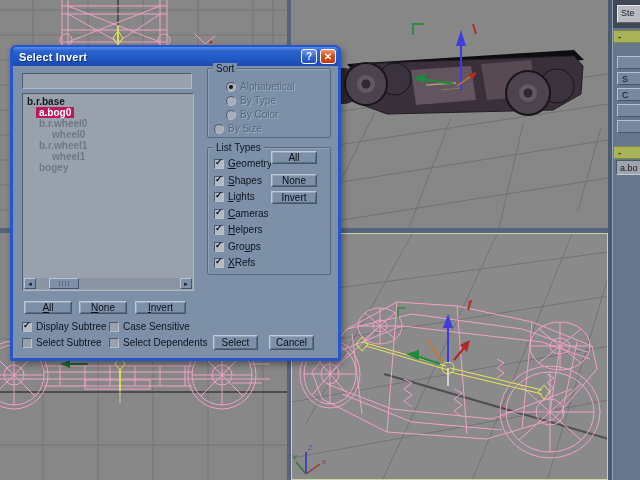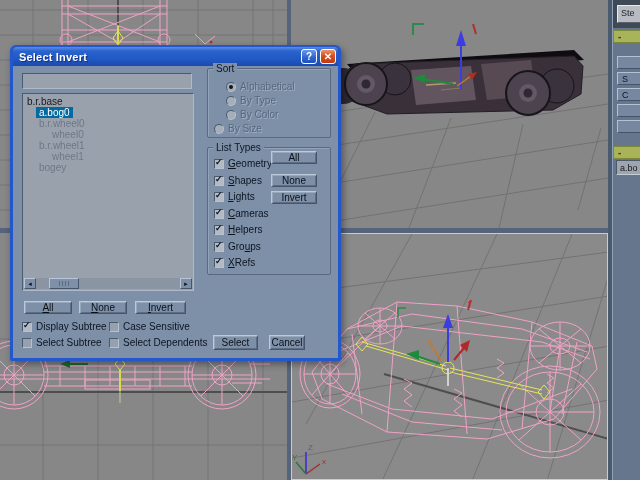--- a/index.html
+++ b/index.html
@@ -48,24 +48,24 @@
           justify-content:center;line-height:1;}
   .tb-help{background:linear-gradient(180deg,#6a96ea,#2e63cf 60%,#1e4fbd);}
   .tb-close{background:linear-gradient(180deg,#f0926a,#d94e1f 45%,#c23a10);margin-right:2px;}
   .dlg-body{position:absolute;top:21px;left:3px;right:3px;bottom:3px;background:#7e90a8;}
 
   .sunken{background:#99a1ac;border:1px solid;border-color:#4c5a6e #aeb9c7 #aeb9c7 #4c5a6e;}
   .filter-input{position:absolute;left:9px;top:7px;width:170px;height:16px;
                 font-size:10px;color:#10161f;padding:0 3px;outline:none;}
   .listbox{position:absolute;left:9px;top:27px;width:172px;height:198px;overflow:hidden;}
   .lrow{height:11px;line-height:11px;font-size:10px;white-space:nowrap;color:#15181d;}
-  .lrow span{display:inline-block;padding:0 3px;}
+  .lrow span{display:inline-block;padding:0 3px;font-weight:bold;}
   .ind0{padding-left:1px;} .ind1{padding-left:13px;} .ind2{padding-left:26px;}
   .grayed span{color:#6f7888;}
-  .selected span{background:#0369a1;color:#fff;}
+  .selected span{background:#be185d;color:#fff;}
   .hscroll{position:absolute;left:1px;right:1px;bottom:1px;height:11px;background:#8b94a2;
            display:flex;align-items:stretch;}
   .scr-btn{width:12px;background:#7e90a8;border:1px solid;
            border-color:#b9c6d8 #46556b #46556b #b9c6d8;color:#10151c;font-size:6px;
            display:flex;align-items:center;justify-content:center;}
   .scr-track{flex:1;position:relative;}
   .scr-thumb{position:absolute;left:13px;top:0;width:30px;height:100%;background:#7e90a8;
              border:1px solid;border-color:#b9c6d8 #46556b #46556b #b9c6d8;}
   .scr-grip{position:absolute;left:9px;top:2px;width:10px;height:5px;
             background:repeating-linear-gradient(90deg,#5a6a80 0 1px,transparent 1px 3px);}
@@ -477,17 +477,17 @@
       <div class="ctl-row" style="left:9px;top:271px;">
         <span class="chk dim"></span>
         <span class="ctl-label">Select Subtree</span>
       </div>
       <div class="ctl-row" style="left:96px;top:271px;">
         <span class="chk dim"></span>
         <span class="ctl-label">Select Dependents</span>
       </div>
 
       <div class="btn3d" style="left:200px;top:269px;width:45px;height:15px;">Select</div>
-      <div class="btn3d" style="left:256px;top:269px;width:36px;height:15px;">Cancel</div>
+      <div class="btn3d" style="left:256px;top:269px;width:45px;height:15px;">Cancel</div>
     </div>
   </div>
 
 </div>
 
 </body></html>

